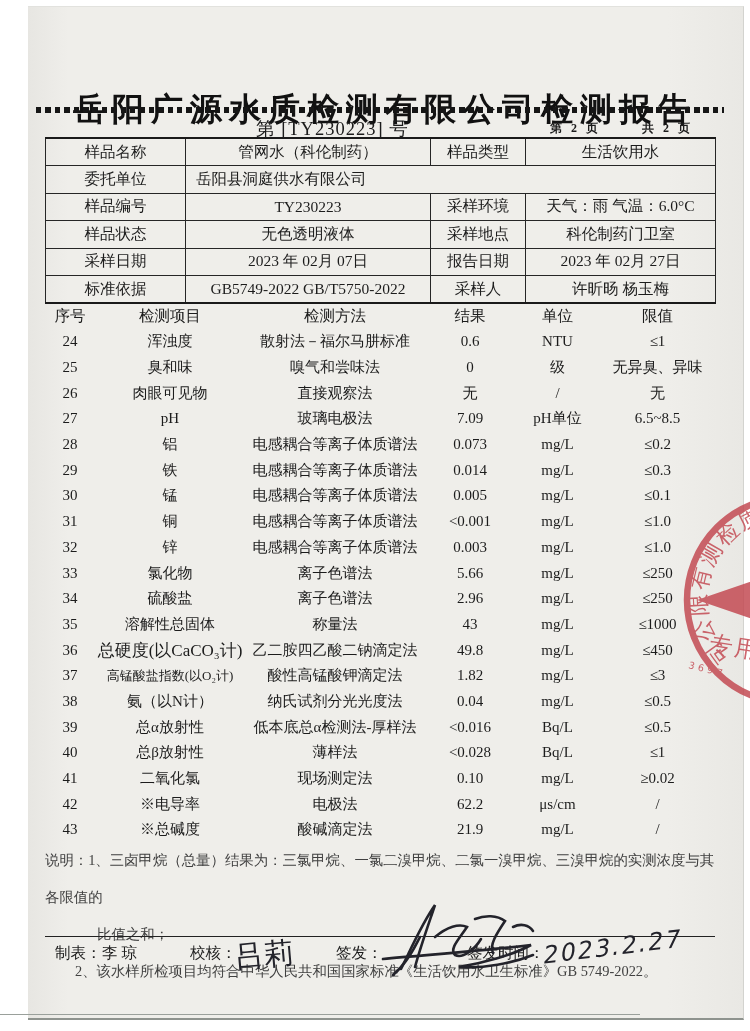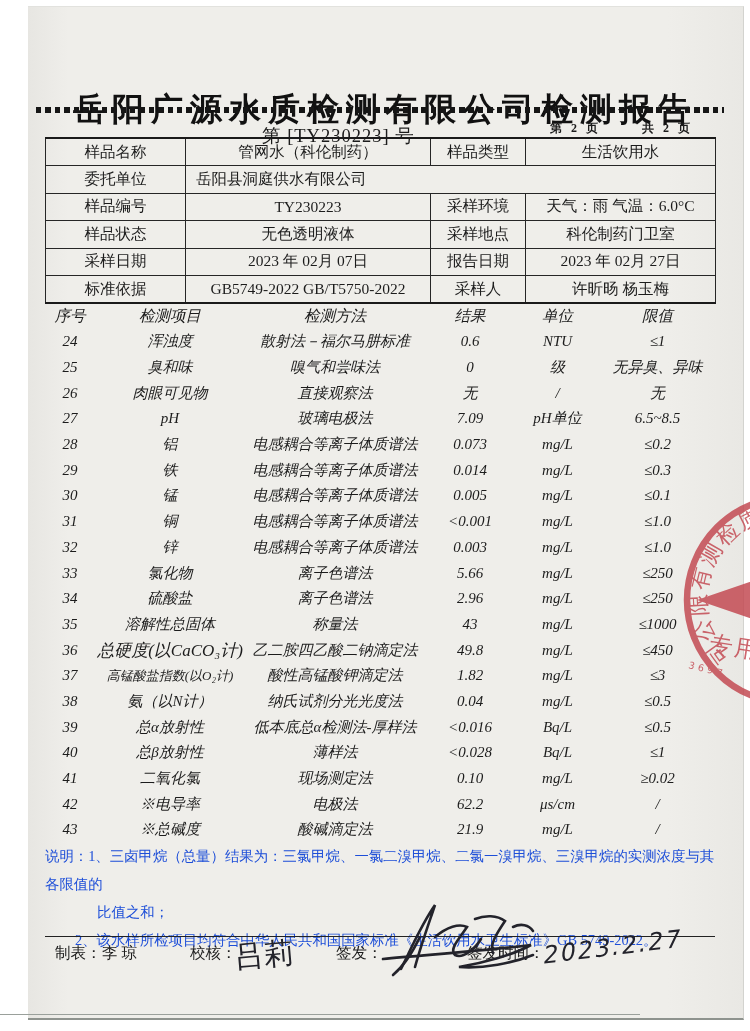--- a/index.html
+++ b/index.html
@@ -7,34 +7,34 @@
   .canvas{position:relative;width:750px;height:1031px;background:#ffffff;overflow:hidden;color:#1c1c1c;}
   .paper{position:absolute;left:28px;top:6px;width:715px;height:1011px;background:#edece8;
          border-right:1px solid #d3d3cf;border-bottom:2px solid #8e938e;border-top:1px solid #e2e2de;
          background-image:linear-gradient(90deg,#e7e6e2 0,#efeeea 40px,#efeeea 640px,#e9e8e4 715px);}
   .abs{position:absolute;}
   .title{top:52px;left:20px;width:730px;text-align:center;font-family:"Liberation Sans","DejaVu Sans",sans-serif;
          font-weight:bold;font-size:32px;letter-spacing:7px;color:#111;margin-top:36px;}
   .dotline{top:107px;left:36px;width:688px;height:6px;
            background:repeating-linear-gradient(90deg,#161616 0 5.5px,transparent 5.5px 9.4px);}
   .numrow{top:116px;left:0;width:750px;height:22px;font-size:18.5px;}
-  .report-no{position:absolute;left:262px;top:0;letter-spacing:1px;margin-top:7px;}
+  .report-no{position:absolute;left:256px;top:0;letter-spacing:1px;}
   .pageinfo{position:absolute;top:4px;font-size:12px;font-weight:bold;letter-spacing:3px;}
   .pi-l{left:550px;} .pi-r{left:642px;}
   table{border-collapse:collapse;table-layout:fixed;}
   .info{top:137px;left:45px;width:670px;}
   .info td{border:1.3px solid #262626;height:26.4px;padding:0 4px;font-size:15.5px;text-align:center;
            overflow:hidden;white-space:nowrap;}
   .info tr:first-child td{border-top:2.4px solid #1a1a1a;}
   .info tr:last-child td{border-bottom:2.6px solid #1a1a1a;}
   .info td.val-l{text-align:left;padding-left:10px;}
-  .results{top:303px;left:45px;width:670px;font-style:italic;}
+  .results{top:303px;left:45px;width:670px;}
   .results th{font-size:15.5px;font-weight:normal;height:26px;padding:0;text-align:center;}
   .results td{font-size:15px;height:25.7px;padding:0;text-align:center;overflow:hidden;white-space:nowrap;}
-  .notes{top:842px;left:45px;width:676px;font-size:14.4px;line-height:28px;color:#1d4ed8;}
+  .notes{top:842px;left:45px;width:676px;font-size:14.4px;line-height:37px;color:#404040;}
   .notes .n2{padding-left:52px;} .notes .n3{padding-left:30px;}
   .footline{top:936px;left:45px;width:670px;border-top:1.7px solid #222;}
   .footer{top:943px;left:0;width:750px;height:60px;font-size:15.5px;}
   .footer .lbl{position:absolute;top:0;}
   .hand-check{position:absolute;left:234px;top:-8px;font-size:30px;transform:rotate(-5deg);
               font-family:"DejaVu Sans","Liberation Sans",sans-serif;color:#23232b;}
   .hand-date{position:absolute;left:543px;top:-10px;font-size:24px;color:#23232b;
              transform:rotate(-7deg) skewX(-14deg);font-family:"DejaVu Sans",sans-serif;letter-spacing:2px;}
   .sig-svg{position:absolute;left:363px;top:897px;}
   .stamp{position:absolute;left:670px;top:480px;width:240px;height:240px;opacity:.82;filter:blur(.3px);}

